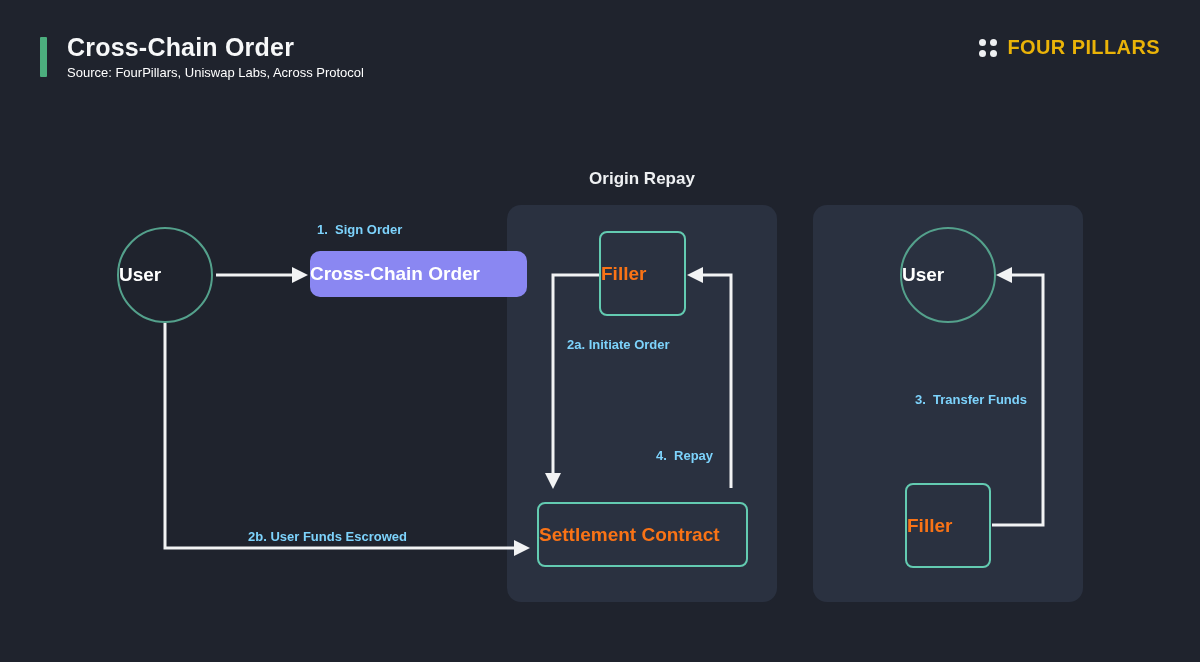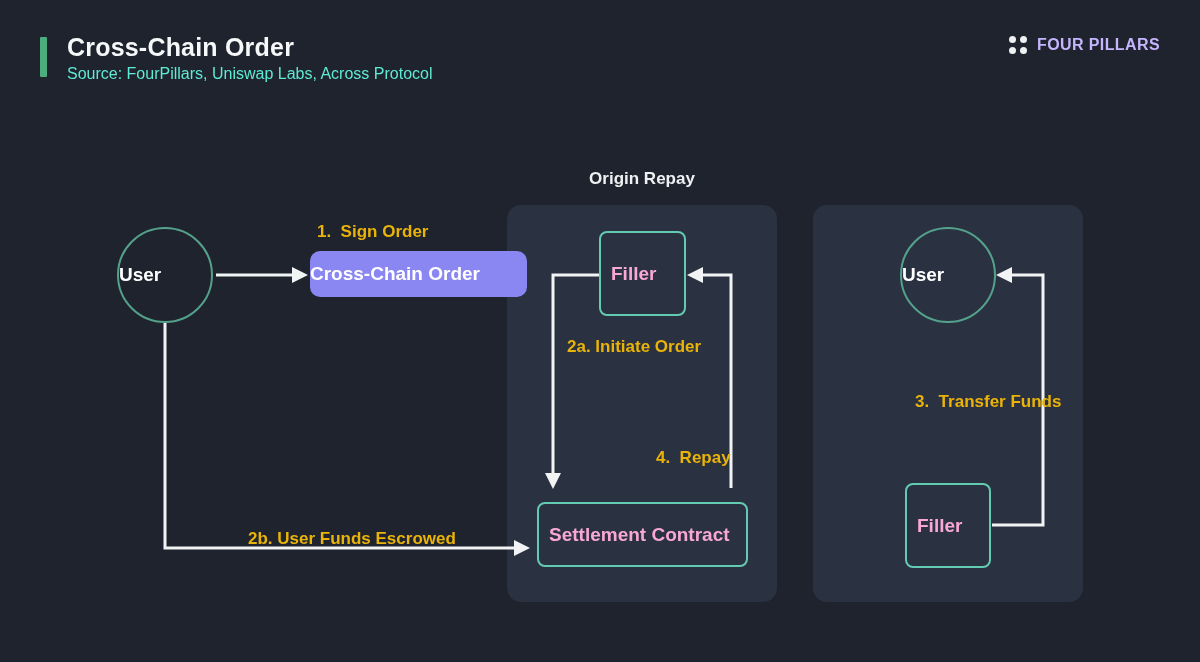--- a/index.html
+++ b/index.html
@@ -5,51 +5,51 @@
   html,body{margin:0;padding:0;background:#14171d;}
   .stage{
     position:relative;width:1200px;height:662px;overflow:hidden;
     background:#1f232d;
     font-family:Liberation Sans, sans-serif;
     color:#eef0f2;
   }
   
   .accent-bar{position:absolute;left:40px;top:37px;width:7px;height:40px;background:#4cae7e;border-radius:1px;}
   .page-title{position:absolute;left:67px;top:33px;font-size:25px;font-weight:700;color:#f7f8f9;letter-spacing:.2px;}
-  .page-subtitle{position:absolute;left:67px;top:65px;font-size:16px;font-weight:400;color:#5eead4;}
+  .page-subtitle{position:absolute;left:67px;top:65px;font-size:13px;font-weight:400;color:#ffffff;}
   .brand{position:absolute;right:40px;top:36px;display:flex;align-items:center;gap:10px;}
   .brand-dots{display:grid;grid-template-columns:7px 7px;grid-template-rows:7px 7px;gap:4px;}
   .brand-dots span{width:7px;height:7px;border-radius:50%;background:#eef0f2;display:block;}
-  .brand-text{font-size:16px;font-weight:700;color:#c4b5fd;letter-spacing:.4px;}
+  .brand-text{font-size:20px;font-weight:700;color:#eab308;letter-spacing:.4px;}
 
   
   .panel{position:absolute;top:205px;width:270px;height:397px;background:#2a3140;border-radius:14px;}
   .panel-origin{left:507px;}
   .panel-dest{left:813px;}
   .panel-title{position:absolute;top:169px;width:270px;text-align:center;font-size:17px;font-weight:600;color:#eef0f2;}
   .panel-title-origin{left:507px;}
   .panel-title-dest{left:813px;}
 
   
   .node{position:absolute;display:flex;align-items:center;justify-content:flex-start;box-sizing:border-box;}
   .circle-node{width:96px;height:96px;border:2px solid #54a18c;border-radius:50%;font-size:19px;font-weight:600;color:#fff;}
   .user-left{left:117px;top:227px;}
   .user-dest{left:900px;top:227px;background:#2a3140;}
-  .box-node{border:2px solid #63cbb1;border-radius:8px;background:#2a3140;font-weight:600;color:#f9a8d4;padding-left:10px;}
+  .box-node{border:2px solid #63cbb1;border-radius:8px;background:#2a3140;font-weight:600;color:#f97316;}
   .filler-origin{left:599px;top:231px;width:87px;height:85px;font-size:19px;}
   .filler-dest{left:905px;top:483px;width:86px;height:85px;font-size:19px;}
   .settlement{left:537px;top:502px;width:211px;height:65px;font-size:19px;font-weight:700;}
   .order-btn{left:310px;top:251px;width:217px;height:46px;background:#8a87f2;border-radius:10px;
              font-size:19px;font-weight:600;color:#fff;}
 
   
   .arrows{position:absolute;left:0;top:0;width:1200px;height:662px;pointer-events:none;}
 
   
-  .step-label{position:absolute;font-size:17px;font-weight:700;color:#eab308;white-space:pre;}
+  .step-label{position:absolute;font-size:13px;font-weight:700;color:#7dd3fc;white-space:pre;}
   .step-1{left:317px;top:222px;}
   .step-2a{left:567px;top:337px;}
   .step-2b{left:248px;top:529px;}
   .step-3{left:915px;top:392px;}
   .step-4{left:656px;top:448px;}
 </style>
 </head>
 <body>
 
 <div class="stage">

